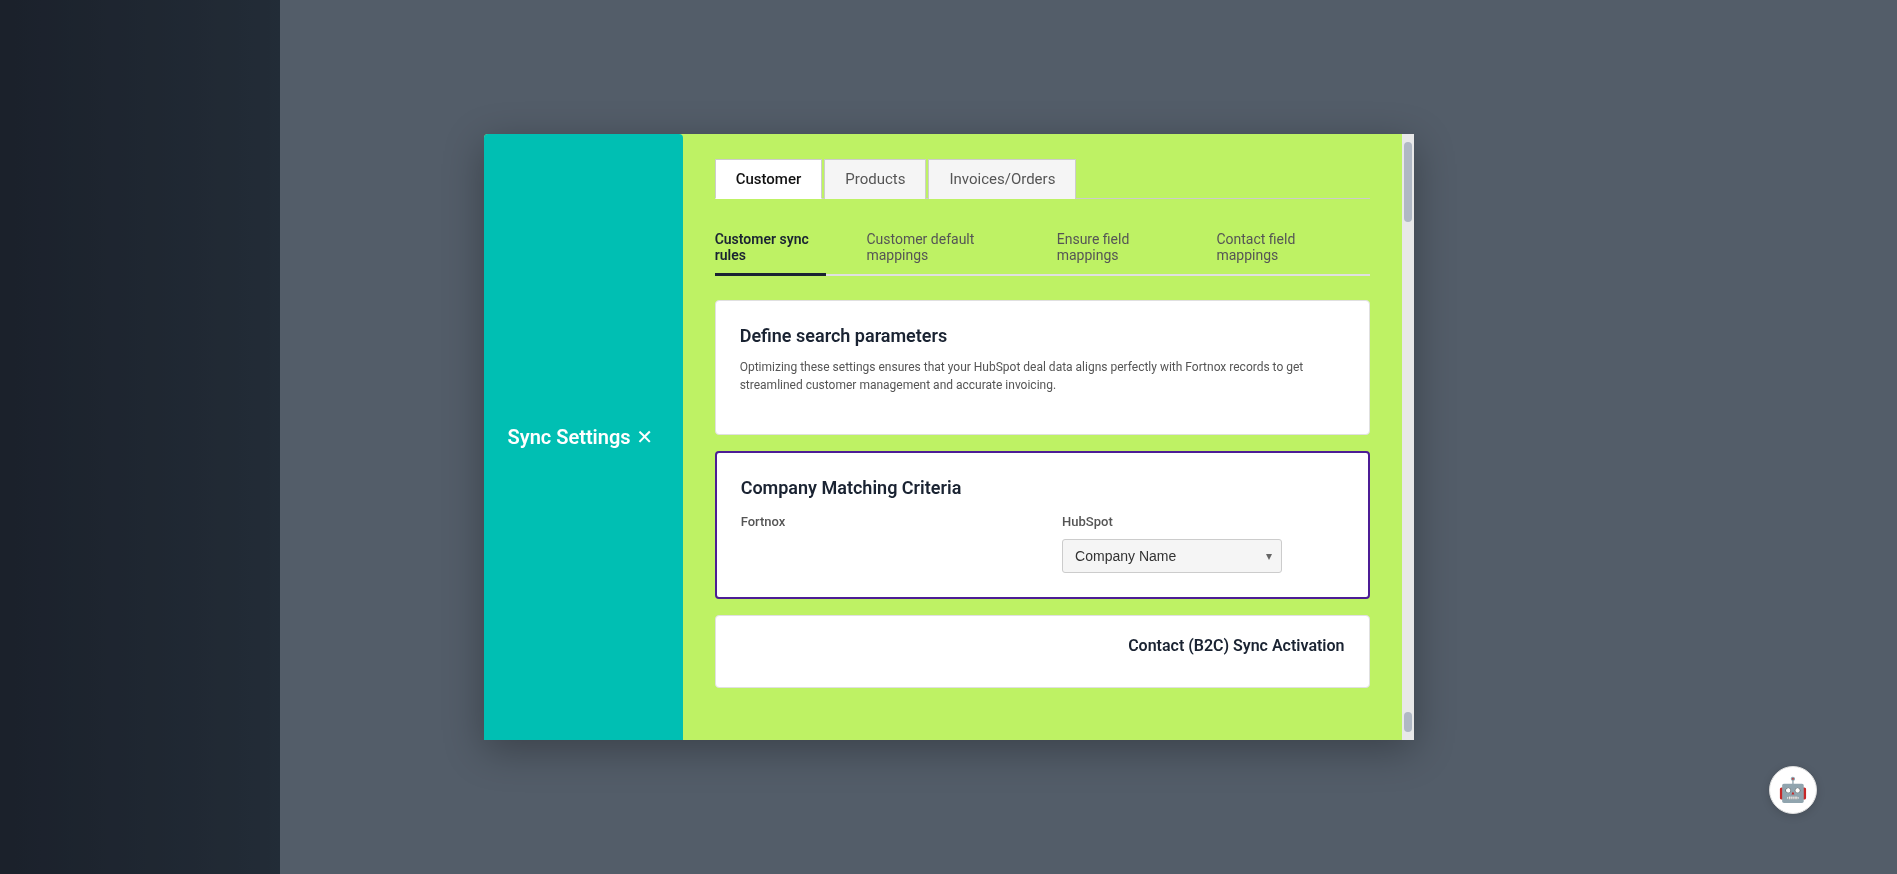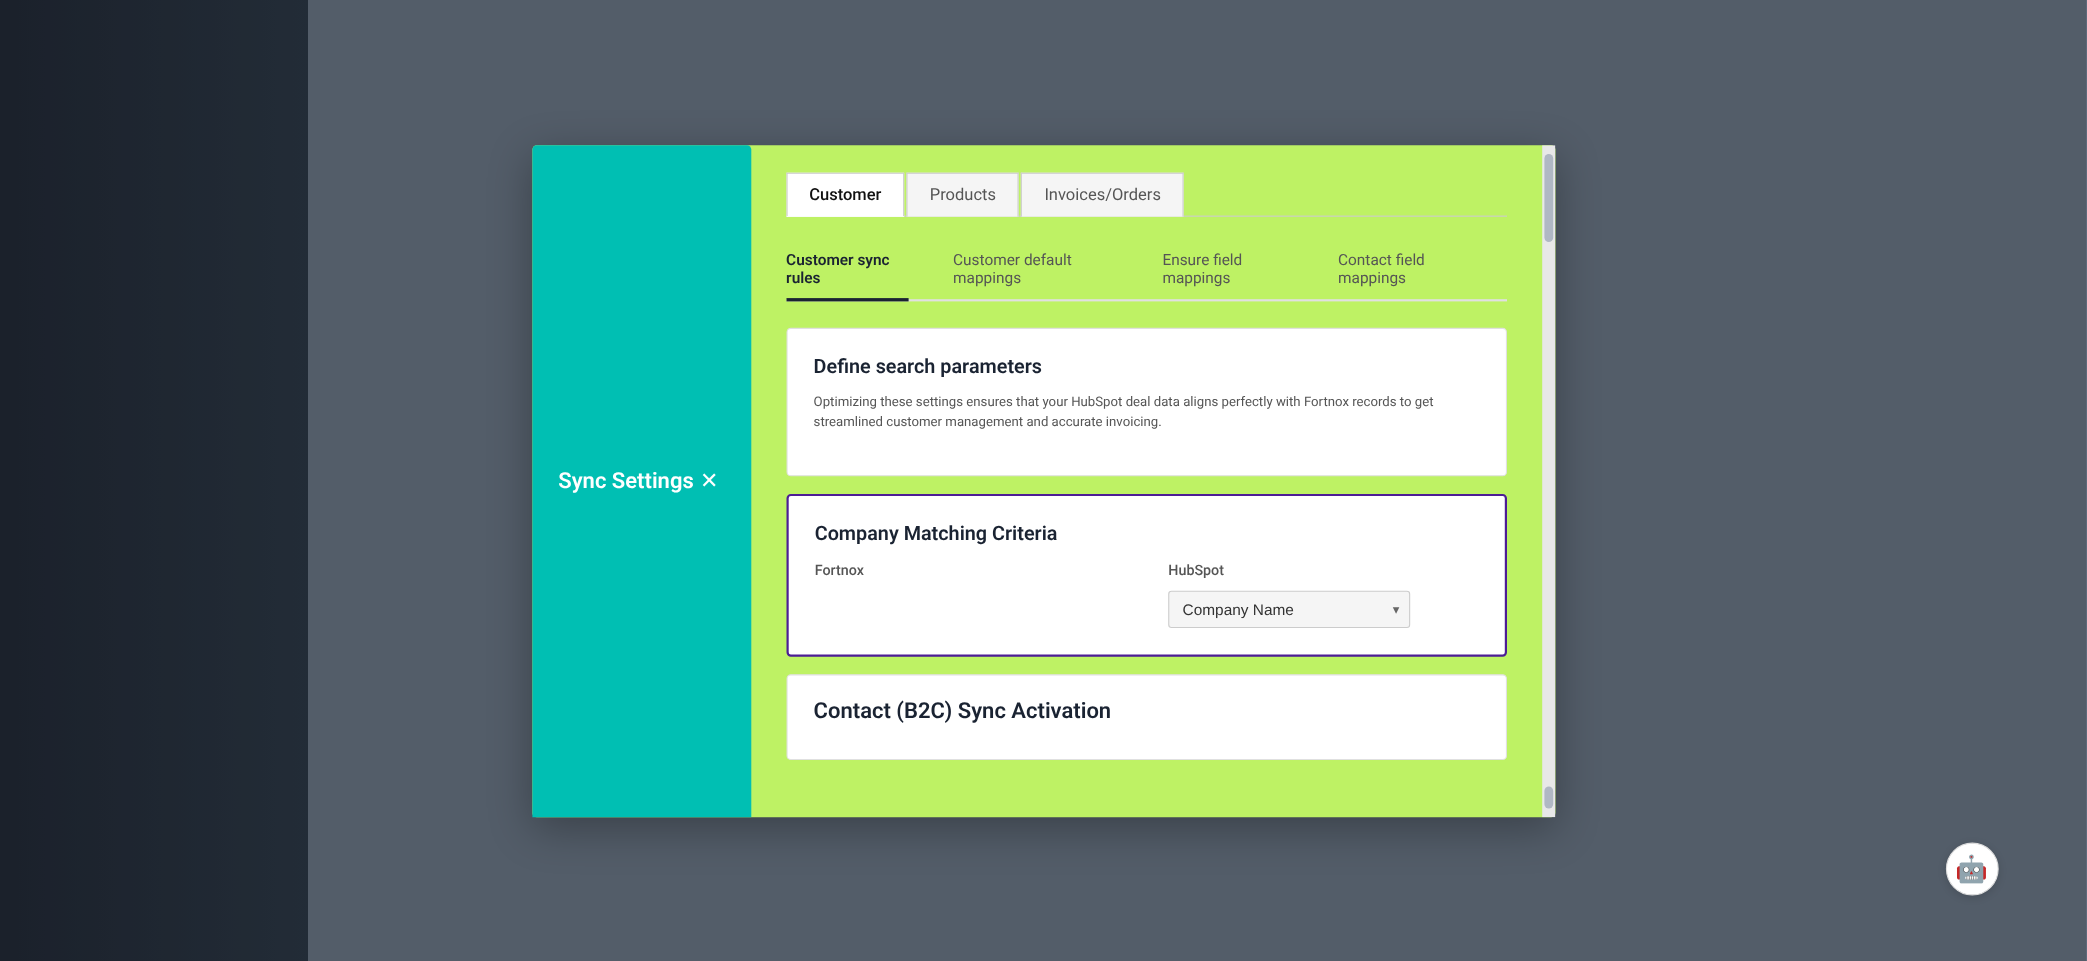--- a/index.html
+++ b/index.html
@@ -405,21 +405,21 @@
                   <option>Email</option>
                   <option>Phone</option>
                 </select>
                 <span class="select-arrow">▾</span>
               </div>
             </div>
           </div>
         </div>
 
         <div class="section-b2c">
-          <div class="section-title" style="font-size:20px;">Contact (B2C) Sync Activation</div>
+          <div class="section-title" style="font-size:16px;text-align:right;">Contact (B2C) Sync Activation</div>
         </div>
 
       </div>
 
       <div class="scrollbar-track">
         <div class="scrollbar-thumb"></div>
         <div class="scrollbar-thumb-bottom"></div>
       </div>
     </div>
 

